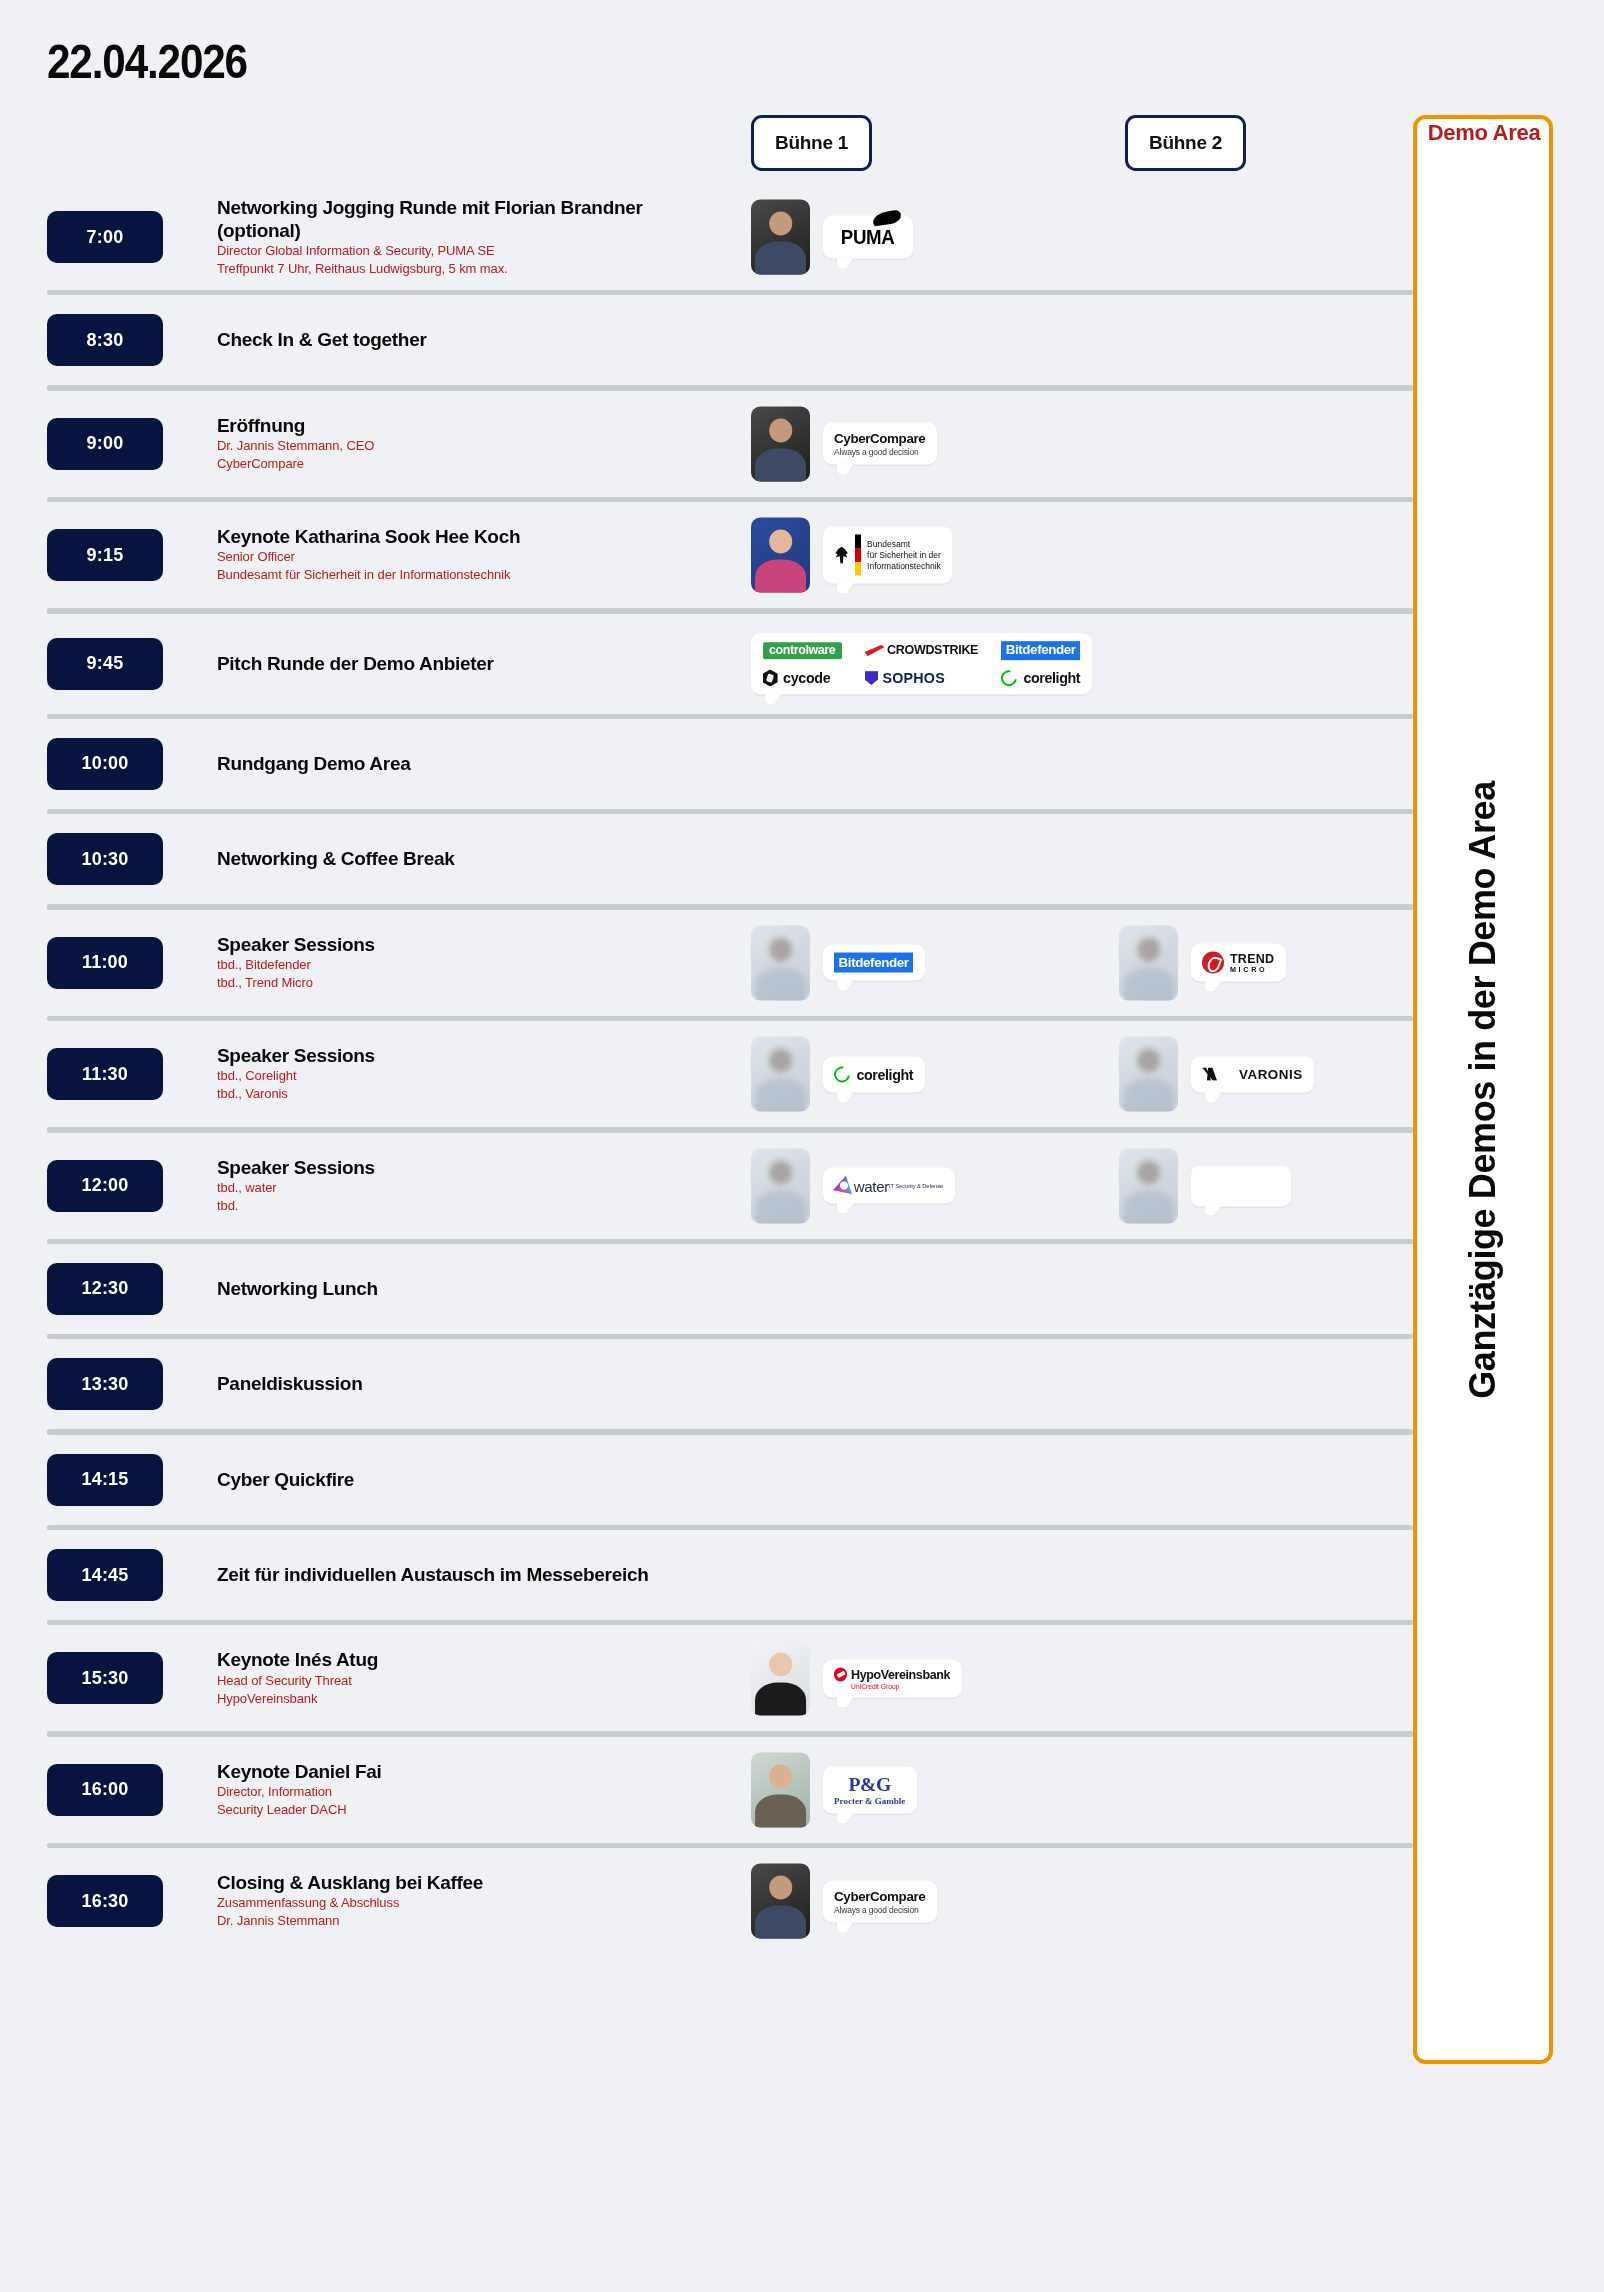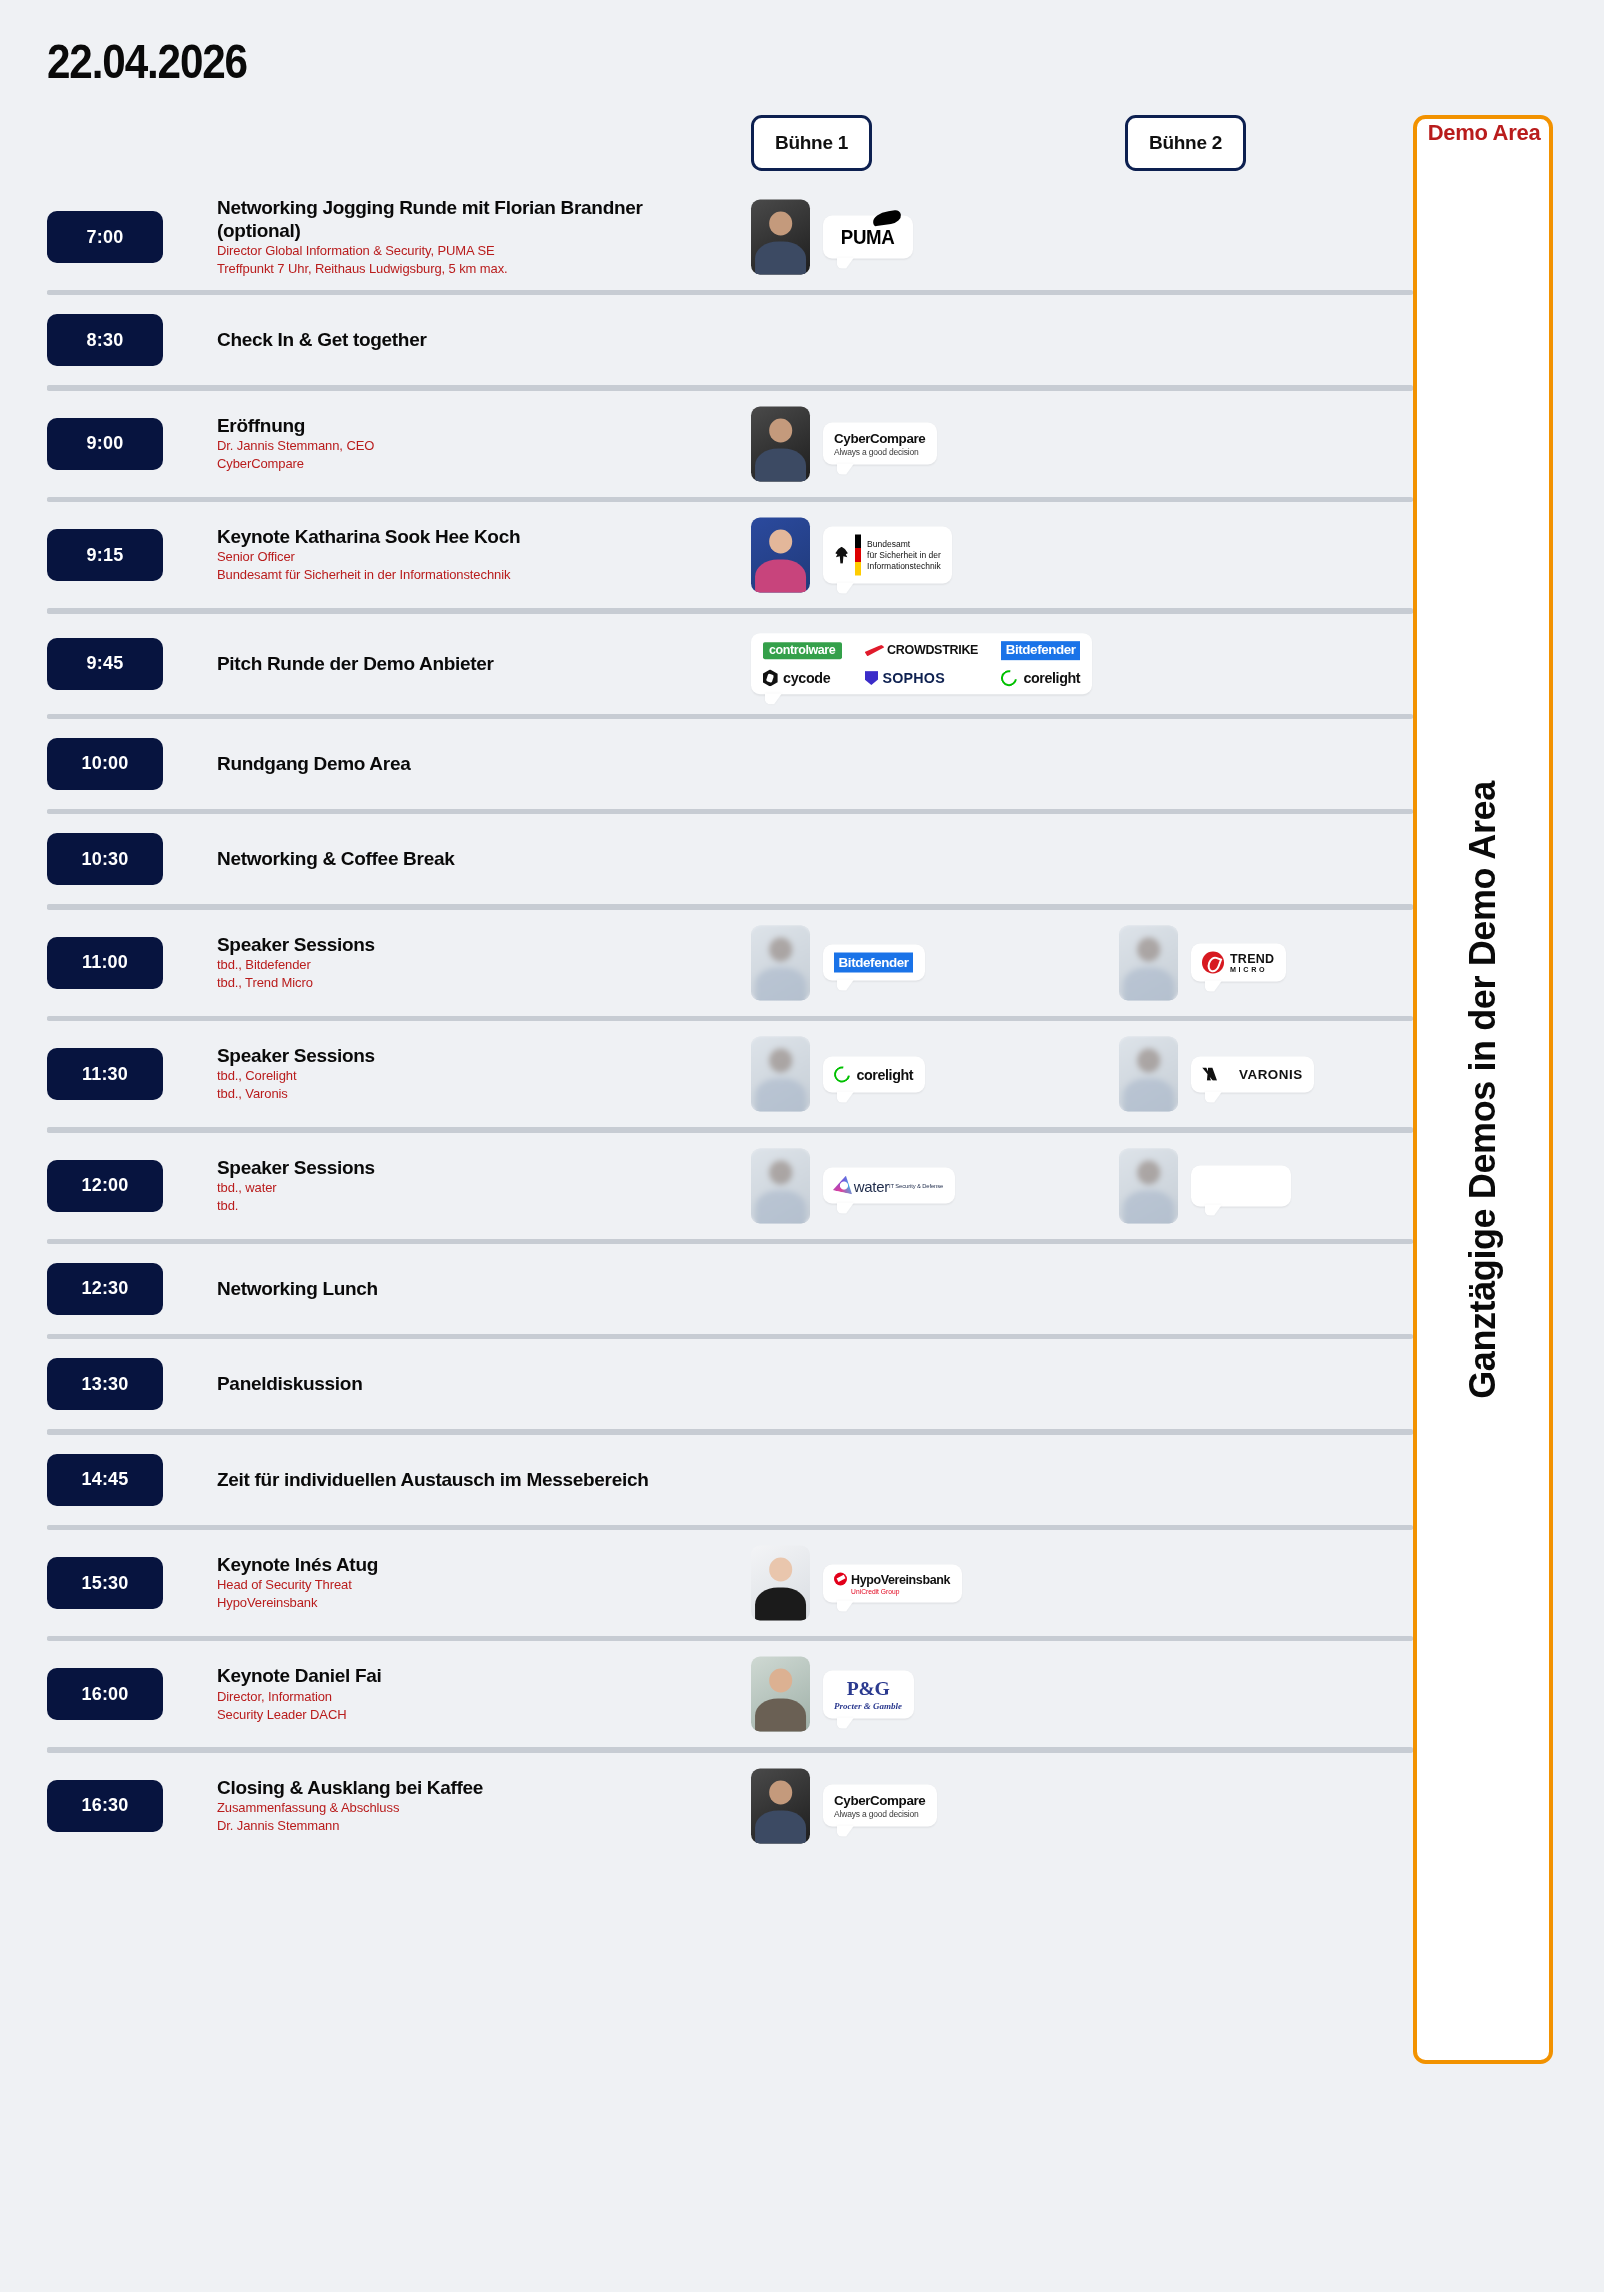--- a/index.html
+++ b/index.html
@@ -148,21 +148,21 @@
   .logo-hvb .top { display: flex; align-items: center; gap: 3.6px; }
   .logo-hvb .mark { width: 13.4px; height: 13.4px; border-radius: 50%; background: #e2001a; position: relative; }
   .logo-hvb .mark::after { content:""; position:absolute; left:2.7px; top:4.5px; width:8px; height:3.6px;
       background:#fff; transform: rotate(-28deg); }
   .logo-hvb .nm { font-size: 12.5px; font-weight: 700; color: #111; letter-spacing: -0.4px; }
   .logo-hvb .sub { font-size: 6.7px; color: #e2001a; margin-left: 17px; margin-top: 0.9px; }
 
   .logo-pg { display: flex; flex-direction: column; align-items: center; }
   .logo-pg .pg { font-family: "Liberation Serif", serif; font-size: 19.7px; font-weight: 700;
                  color: #2b3a8f; letter-spacing: -0.4px; line-height: 1; }
-  .logo-pg .sub { font-family: "Liberation Serif", serif; font-size: 9px; font-style: italic;
+  .logo-pg .sub { font-family: "Liberation Serif", serif; font-size: 9px; 
                   font-weight: 700; color: #2b3a8f; margin-top: 1.8px; }
 
   .logo-bitd { background: #1a73e8; padding: 1.8px 4.5px; font-size: 13.4px; font-weight: 600;
                color: #fff; letter-spacing: -0.4px; line-height: 1.2; }
 
   .logo-trend { display: flex; align-items: center; gap: 6.3px; }
   .logo-trend .ball { width: 21.5px; height: 21.5px; border-radius: 50%; background: #d71920; position: relative; }
   .logo-trend .ball::after { content:""; position:absolute; left:6.3px; top:4.5px; width:8px; height:11.6px;
       border: 2.2px solid #fff; border-radius: 50% 0 50% 50%; transform: rotate(20deg); }
   .logo-trend .tm { line-height: 1; }
@@ -502,20 +502,31 @@
           </div>
           <div class="texts">
             <div class="r-title">Paneldiskussion</div>
           </div>
         </div>
         <div class="divider"></div>
       </div>
       <div class="row">
         <div class="row-inner" style="min-height: 90px;">
           <div class="time-pill">
+            <span>14:15</span>
+          </div>
+          <div class="texts">
+            <div class="r-title">Cyber Quickfire</div>
+          </div>
+        </div>
+        <div class="divider"></div>
+      </div>
+      <div class="row">
+        <div class="row-inner" style="min-height: 90px;">
+          <div class="time-pill">
             <span>14:45</span>
           </div>
           <div class="texts">
             <div class="r-title">Zeit für individuellen Austausch im Messebereich</div>
           </div>
         </div>
         <div class="divider"></div>
       </div>
       <div class="row">
         <div class="row-inner" style="min-height: 106px;">

